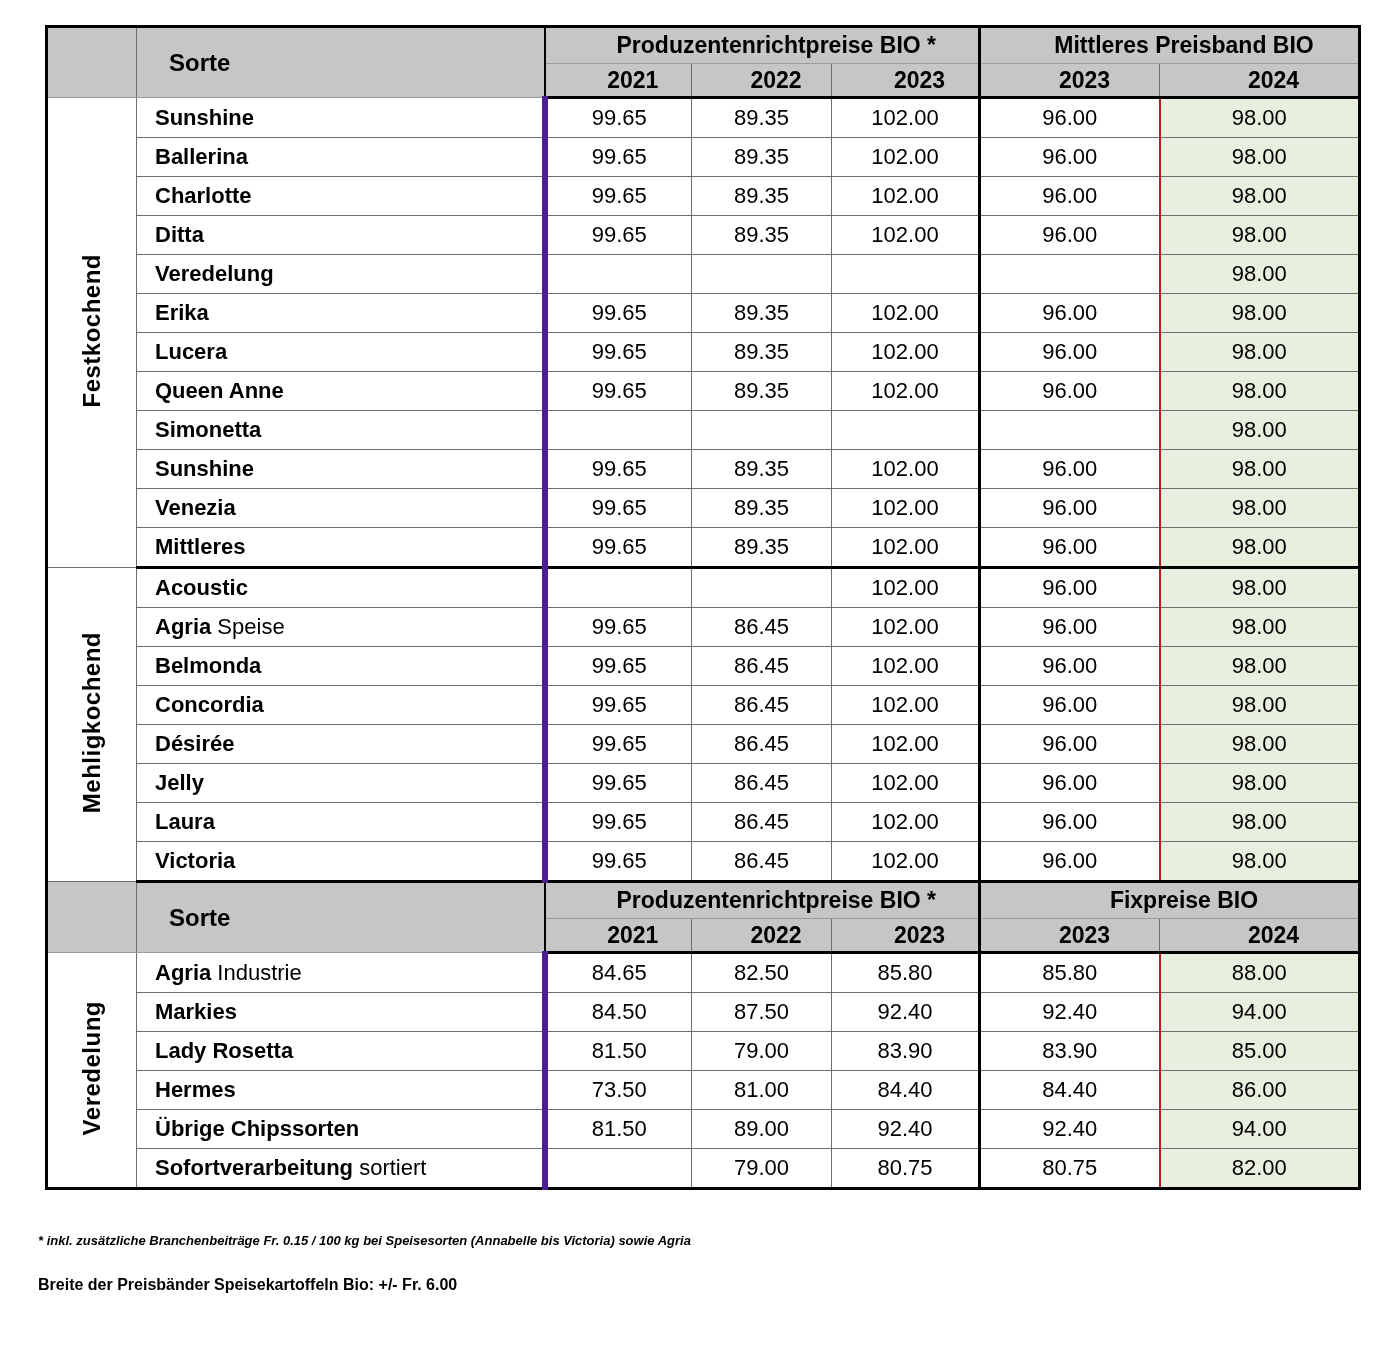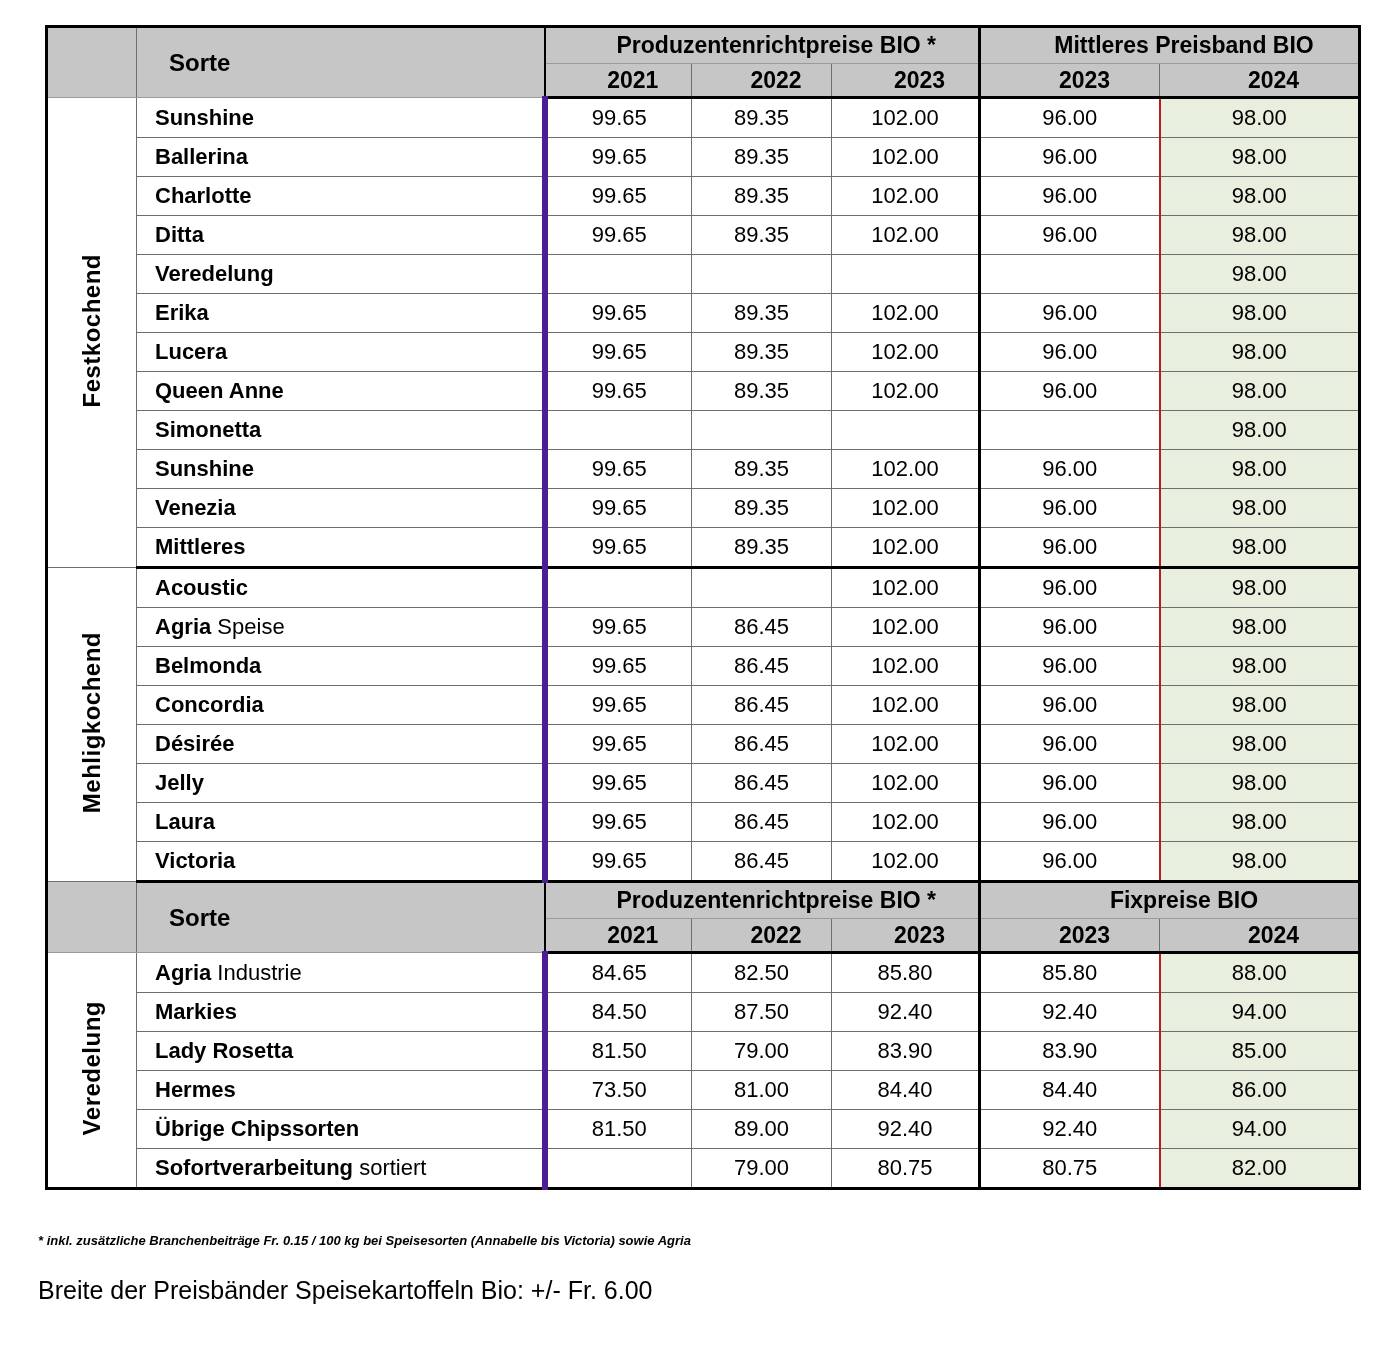--- a/index.html
+++ b/index.html
@@ -49,21 +49,21 @@
     writing-mode:vertical-rl; transform:rotate(180deg);
     font-weight:bold; font-size:24px; letter-spacing:0.5px;
   }
 
   .footnote {
     position:absolute; left:38px; top:1233px;
     font-size:13px; font-weight:bold; font-style:italic;
   }
   .bandnote {
     position:absolute; left:38px; top:1276px;
-    font-size:25px; font-weight:normal;text-align:center;
+    font-size:16px; font-weight:bold;text-align:center;
   }
 </style>
 </head>
 <body>
 
 <div class="table-wrap">
   <table>
     <colgroup>
       <col style="width:90px">
       <col style="width:408px">

